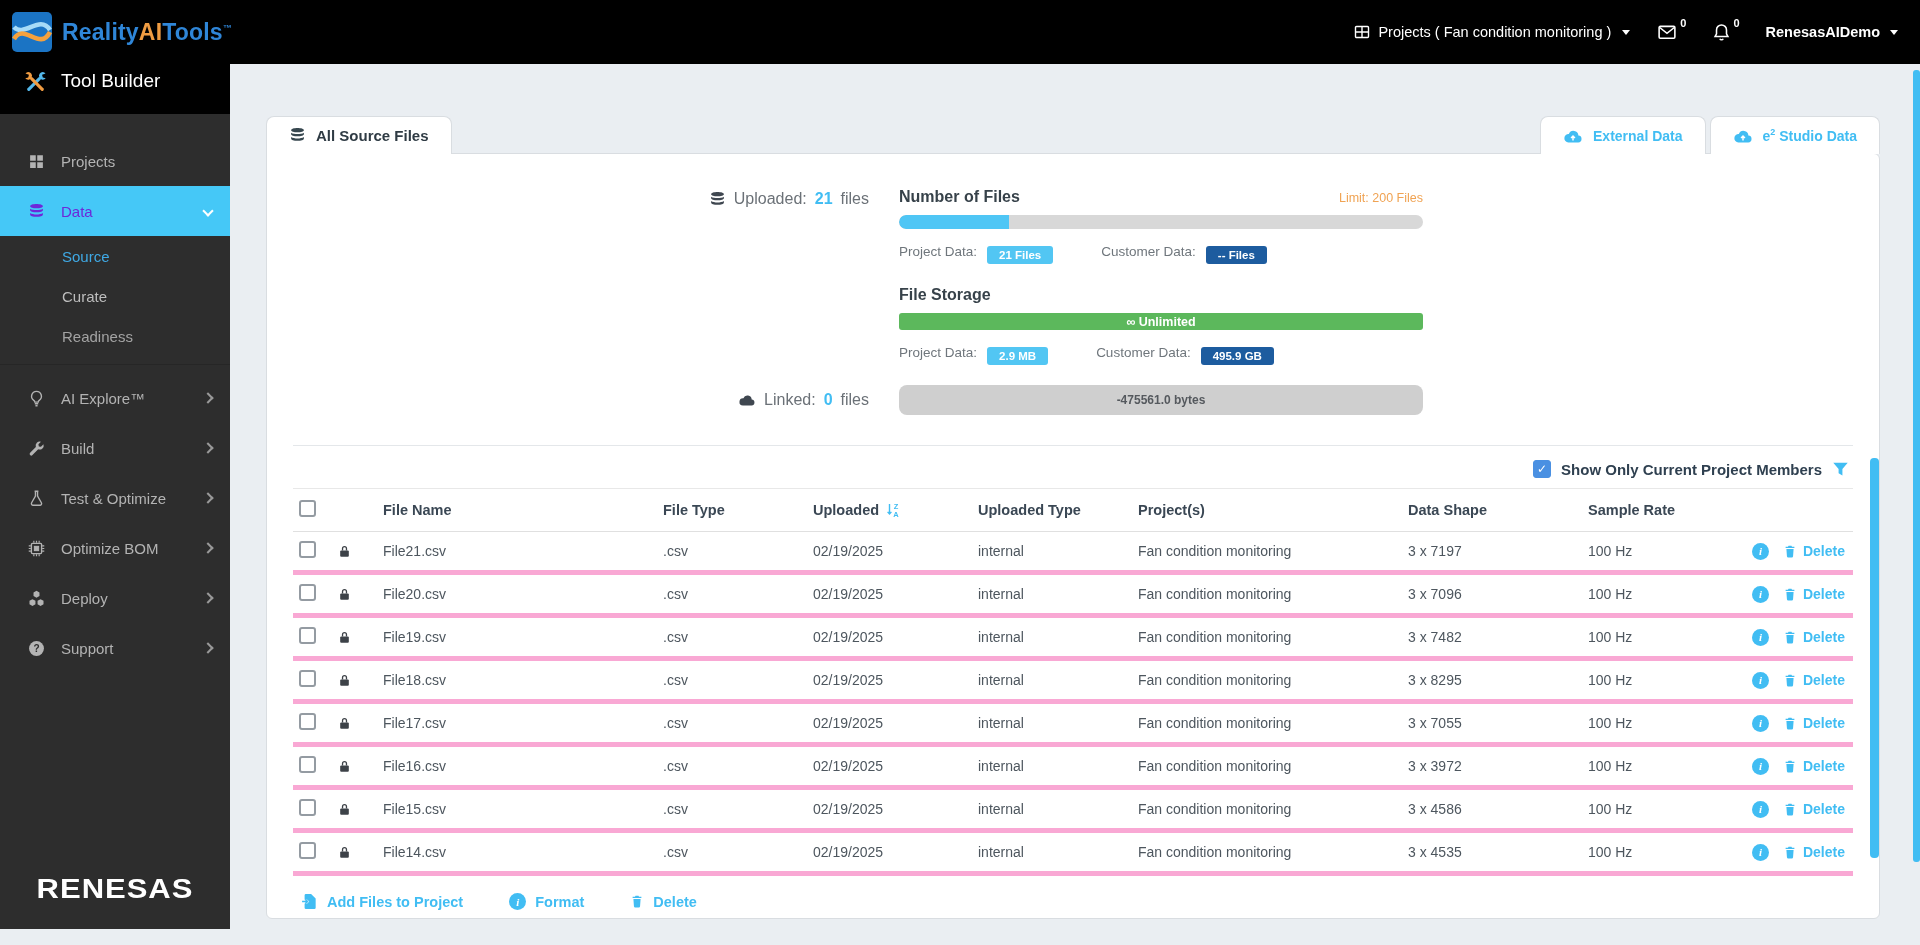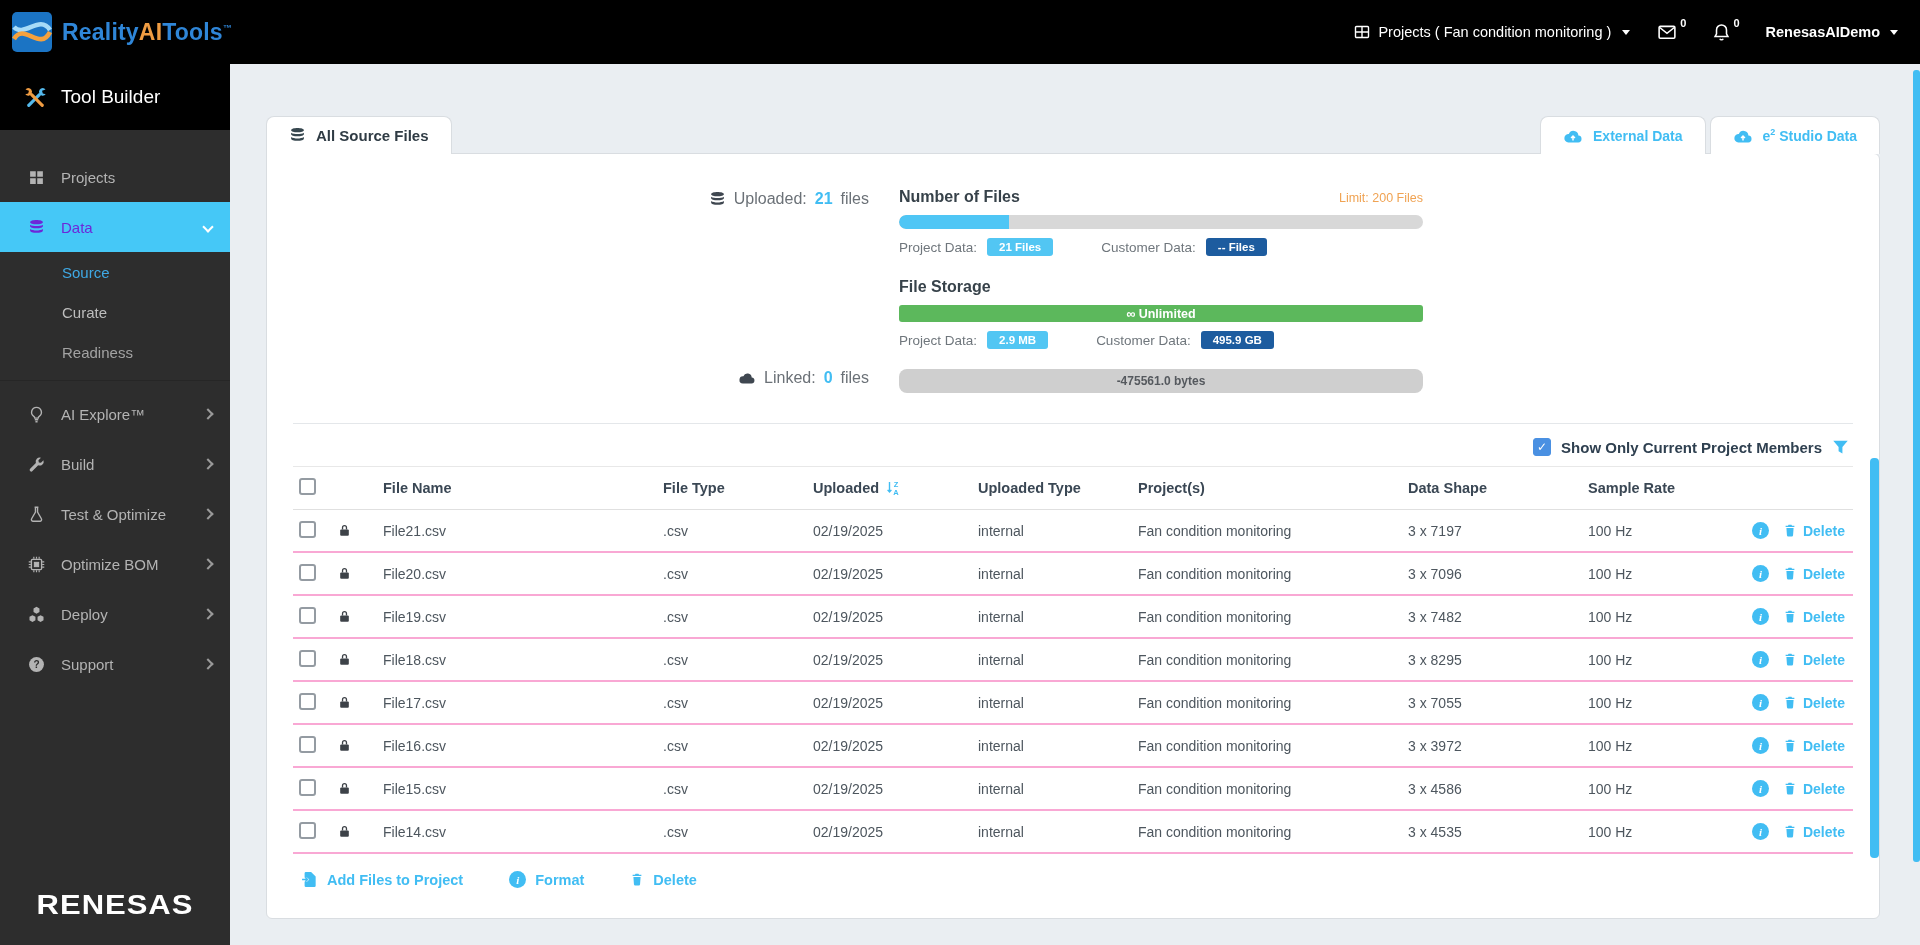--- a/index.html
+++ b/index.html
@@ -16,21 +16,21 @@
   .brand-text sup { font-size:9px; color:#2f86d8; vertical-align:super; }
   .topbar-right { display:flex; align-items:center; gap:26px; color:#fff; }
   .tb-menu { display:flex; align-items:center; gap:8px; font-size:14.5px; cursor:pointer; }
   .caret-down { width:0; height:0; border-left:4.5px solid transparent; border-right:4.5px solid transparent;
     border-top:5px solid #fff; display:inline-block; margin-left:3px; }
   .tb-icon { position:relative; cursor:pointer; display:flex; align-items:flex-start; }
   .tb-badge { font-size:11px; font-weight:700; margin:-6px 0 0 2px; }
   .tb-user { display:flex; align-items:center; gap:7px; font-size:14.5px; font-weight:700; cursor:pointer; }
 
   
-  .sidebar { position:fixed; top:64px; left:0; width:230px; height:881px; background:#2d2d2d;
+  .sidebar { position:fixed; top:48px; left:0; width:230px; height:881px; background:#2d2d2d;
     display:flex; flex-direction:column; z-index:40; }
   .tool-builder { height:66px; background:#000; display:flex; align-items:center; gap:12px;
     padding-left:22px; color:#fff; font-size:19px; flex:none; }
   nav { flex:1; padding-top:22px; }
   .nav-item { height:50px; display:flex; align-items:center; gap:16px; padding:0 18px 0 28px;
     color:#b3b3b3; font-size:15px; cursor:pointer; position:relative; }
   .nav-item svg { flex:none; }
   .nav-item .grow { flex:1; }
   .nav-item.active { background:#45c8f7; color:#6d28d9; }
   .chev { width:8px; height:8px; border-right:2px solid #9a9a9a; border-bottom:2px solid #9a9a9a; display:inline-block; }
@@ -63,46 +63,46 @@
   .stat-line { display:flex; align-items:center; gap:8px; font-size:16px; color:#6b7177; }
   .stat-line .num { color:#41bdf3; font-weight:700; }
   .stats-right { width:524px; }
   .stat-head-row { display:flex; align-items:baseline; justify-content:space-between; }
   .stat-title { font-size:16px; font-weight:700; color:#37424a; margin-bottom:9px; }
   .limit { font-size:12.5px; color:#f0a353; }
   .progress { height:14px; border-radius:7px; background:#d8d8d8; overflow:hidden; margin-bottom:9px; }
   .progress-fill { height:100%; background:#4fc6f5; border-radius:7px 0 0 7px; }
   .badge-row { display:flex; align-items:center; gap:10px; font-size:13.5px; color:#6f767c; margin-bottom:22px; }
   .badge-row .pair2 { margin-left:38px; display:flex; align-items:center; gap:10px;justify-content:space-between; }
-  .badge { color:#fff; font-size:11.5px; font-weight:700; padding:3px 12px; border-radius:3px; white-space:nowrap; }
+  .badge { color:#fff; font-size:11.5px; font-weight:700; padding:3px 12px; border-radius:3px; white-space:nowrap;margin-top:8px; }
   .badge.lightblue { background:#52c6f3; }
   .badge.navy { background:#1d5c9f; }
   .greenbar { height:17px; border-radius:3px; background:#5cb85c; color:#fff; font-size:12.5px; font-weight:700;
     display:flex; align-items:center; justify-content:center; margin-bottom:9px; }
-  .graybar { height:24px; border-radius:8px; background:#cfcfcf; color:#55595e; font-size:12px; font-weight:700;
+  .graybar { height:30px; border-radius:8px; background:#cfcfcf; color:#55595e; font-size:12px; font-weight:700;
     display:flex; align-items:center; justify-content:center; margin-top:20px; }
   .divider { border-top:1px solid #e4e7ea; margin-top:30px; }
 
   
   .filter-row { display:flex; align-items:center; justify-content:flex-end; gap:10px; padding:14px 4px 10px 0; }
   .filter-label { font-size:15px; font-weight:700; color:#2f4050; }
   .fcb { width:18px; height:18px; border-radius:3px; background:#e8e8e8; border:1px solid #c4c8cc;
     display:flex; align-items:center; justify-content:center; cursor:pointer; }
   .fcb.on { background:#4a90e2; border-color:#4a90e2; }
   .fcb .tick { color:#fff; font-size:12px; font-weight:700; display:none; }
   .fcb.on .tick { display:block; }
 
   
   .thead,.trow { display:grid;
     grid-template-columns:44px 46px 280px 150px 165px 160px 270px 180px 150px 1fr;
     align-items:center; }
   .thead { height:44px; border-top:1px solid #e8e8e8; border-bottom:1px solid #e0e0e0;
     font-size:14.5px; font-weight:700; color:#3a4754; }
   .thead .hcell { display:flex; align-items:center; gap:6px; }
-  .trow { height:43px; border-bottom:2px solid #f9a8d4; font-size:14px; color:#4d565e; }
+  .trow { height:43px; border-bottom:5px solid #f9a8d4; font-size:14px; color:#4d565e; }
   .cb { appearance:none; -webkit-appearance:none; width:17px; height:17px; border:2px solid #949ba2;
     border-radius:3px; background:#fff; cursor:pointer; margin-left:6px; }
   .lock { color:#3d4248; display:flex; }
   .actions { display:flex; align-items:center; justify-content:flex-end; gap:14px; padding-right:8px; }
   .info-dot { width:17px; height:17px; border-radius:50%; background:#41bdf3; color:#fff;
     font:italic 700 11px "Liberation Serif",serif; display:flex; align-items:center; justify-content:center; cursor:pointer; }
   .del-btn { display:flex; align-items:center; gap:6px; color:#41bdf3; font-weight:700; font-size:14px; cursor:pointer; }
 
   
   .card-actions { display:flex; align-items:center; gap:46px; padding:17px 0 0 8px; }

